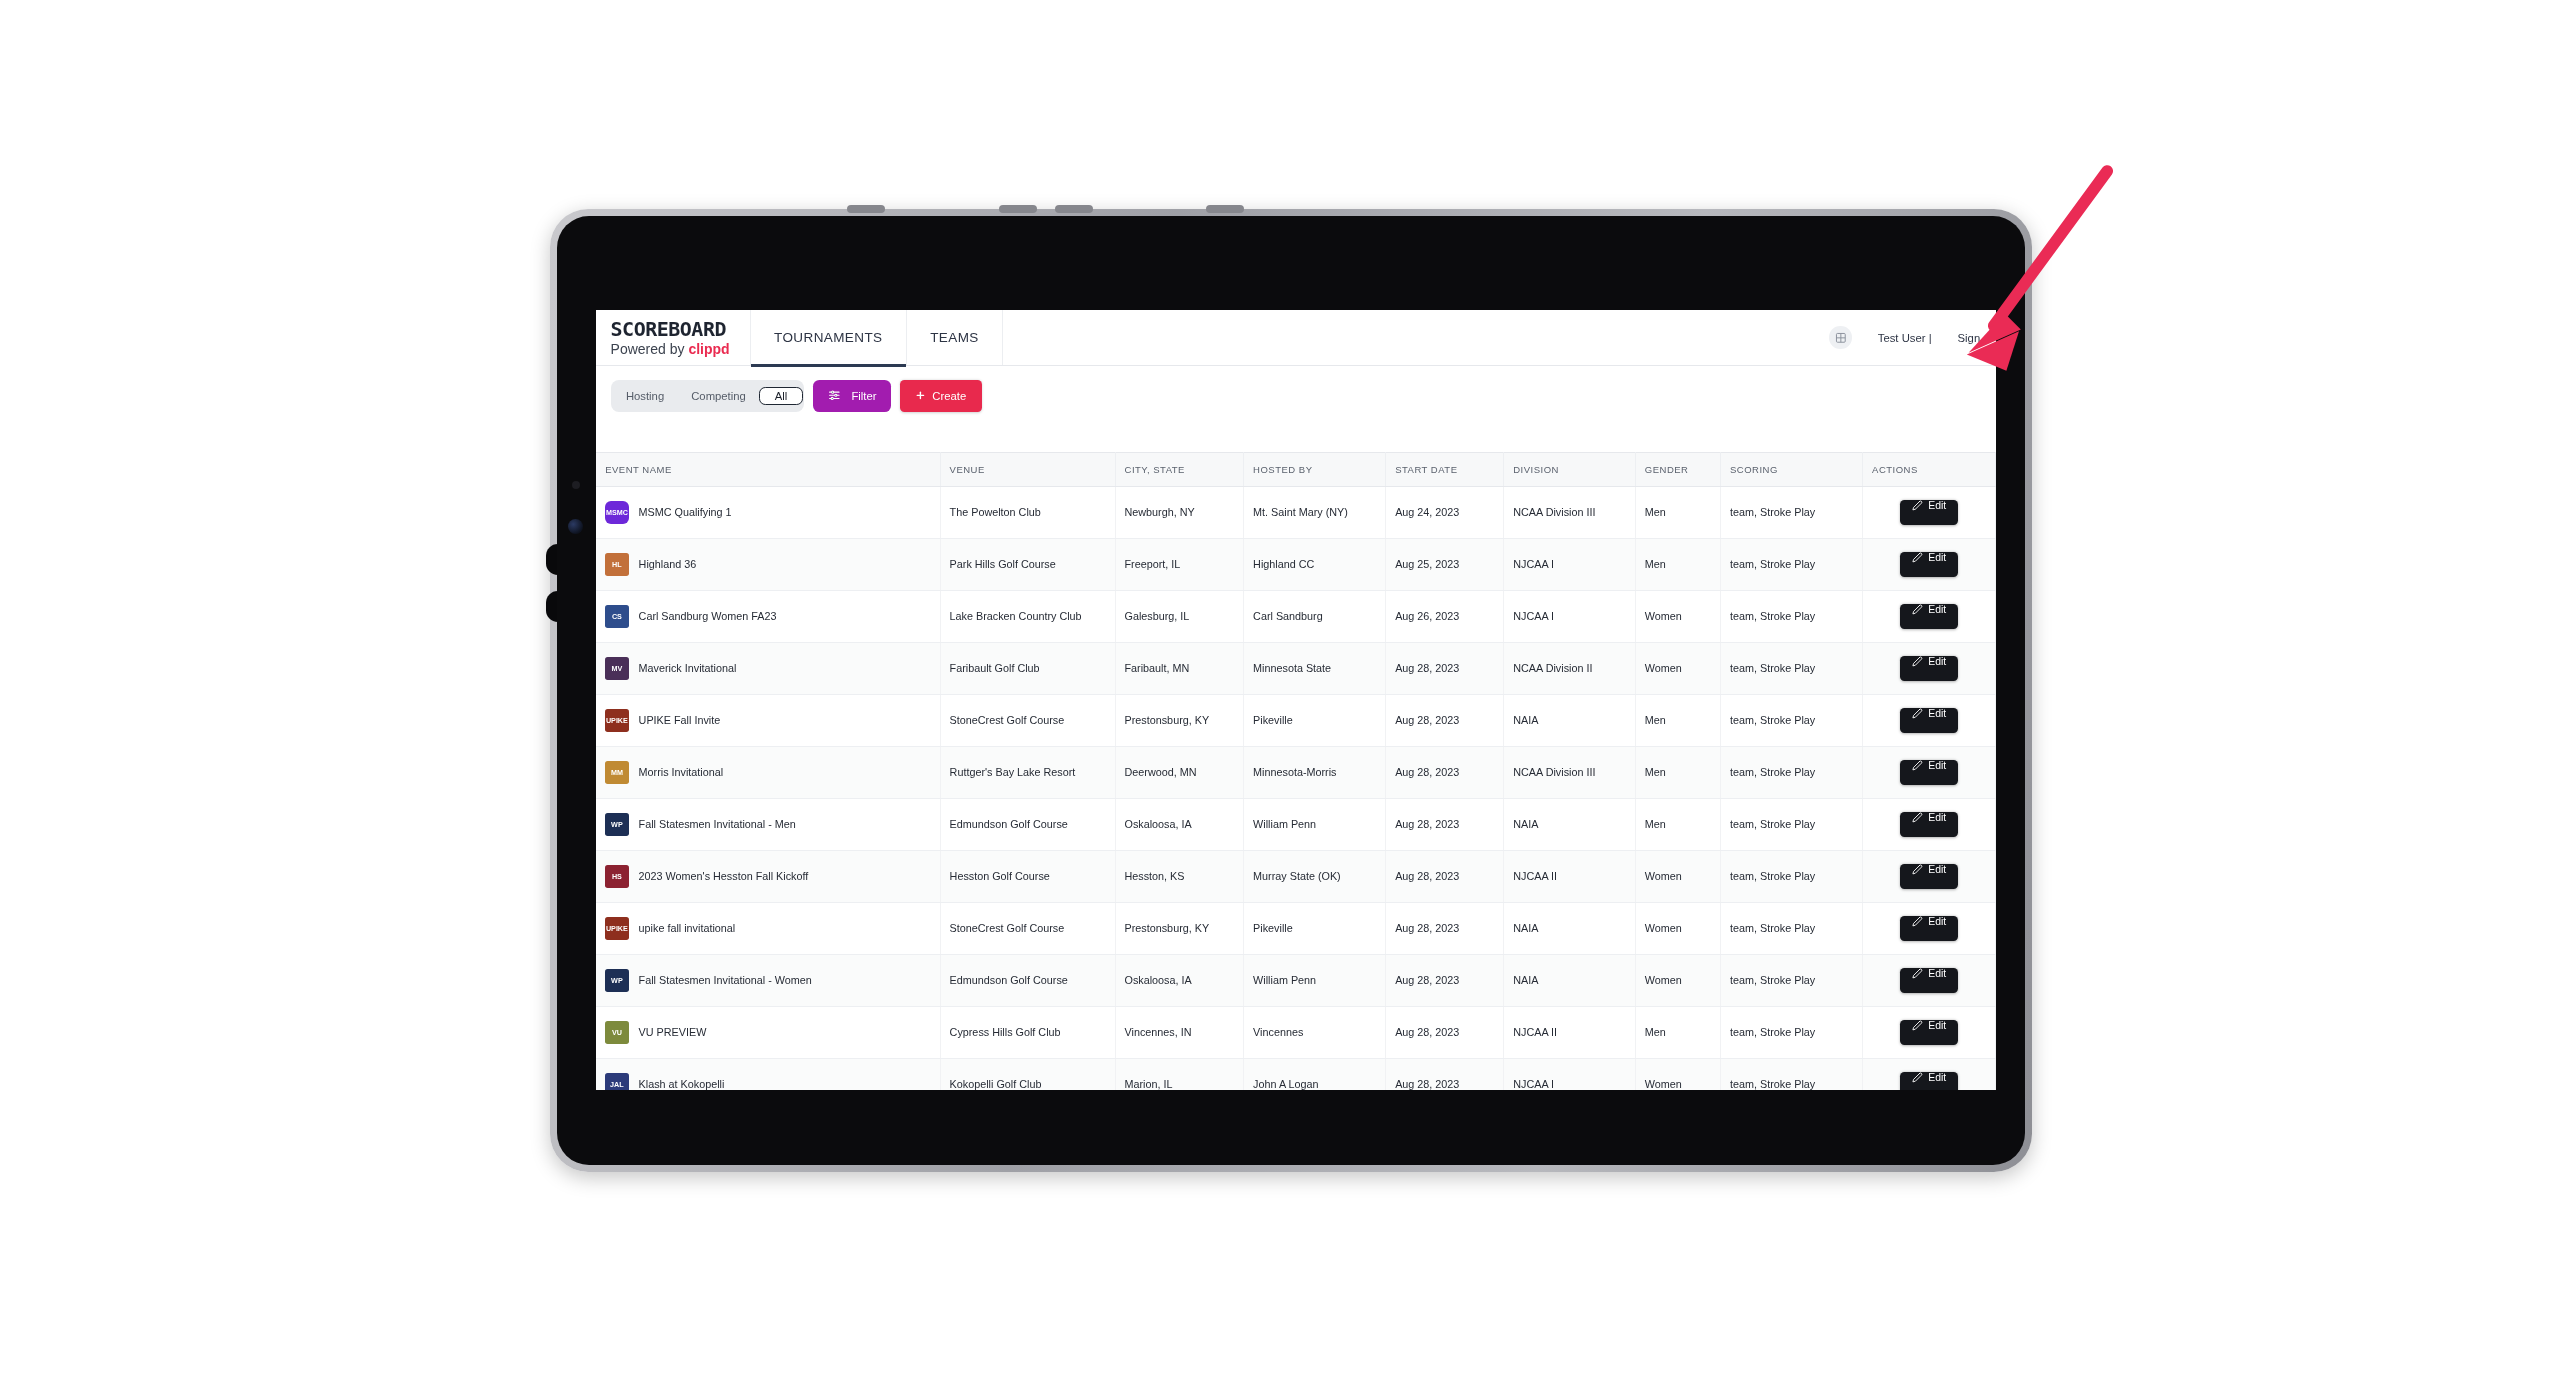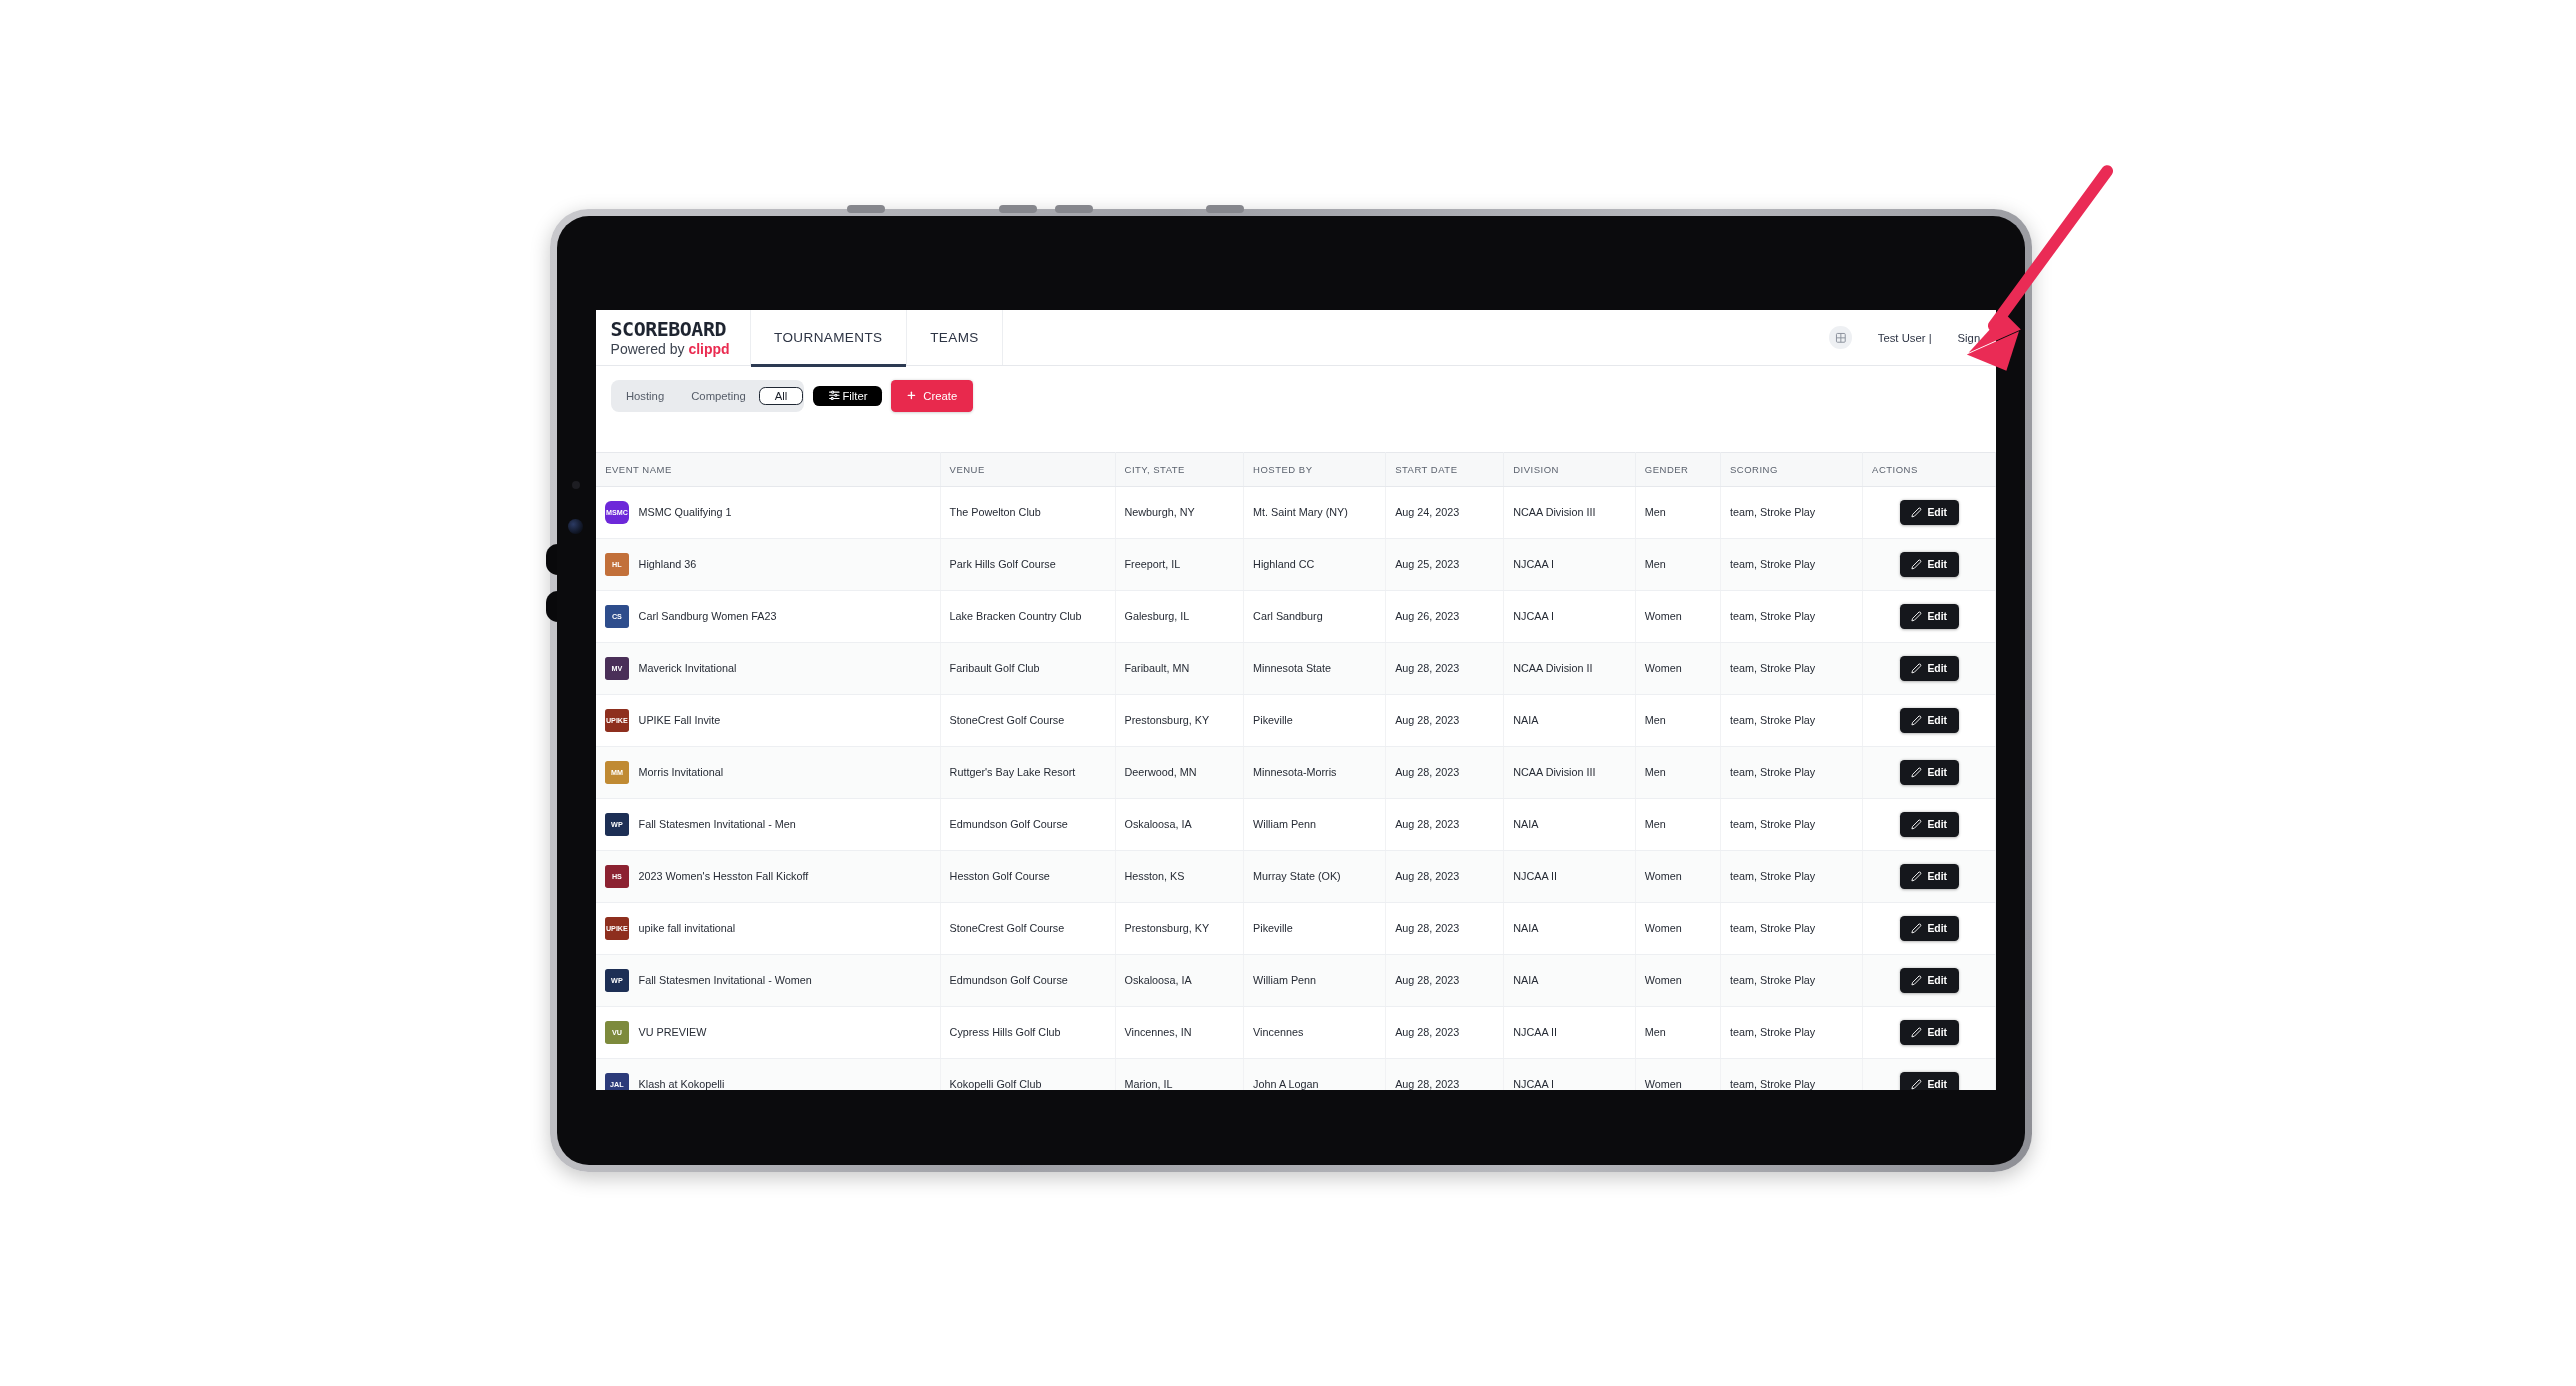--- a/index.html
+++ b/index.html
@@ -140,23 +140,23 @@
   }
   .seg.active {
     background: #ffffff;
     border: 1.4px solid #1f2733;
     color: #1a1f29;
     font-weight: normal;
     padding: 0 14.4px;
     height: 18px;
   }
   .filter-btn {
-    display: flex; align-items: center; gap: 2px;
-    background: #000000; color: #fff;
-    height: 20px; padding: 0 14.4px;
+    display: flex; align-items: center; gap: 11px;
+    background: #a21caf; color: #fff;
+    height: 32px; padding: 0 14.4px;
     border-radius: 6.3px;
     font-size: 11.3px;
     cursor: pointer;
   }
   .search-wrap { flex: 1; display: flex; justify-content: center; }
   .search-input {
     width: 682px; height: 32px;
     border: 0.9px solid #d6d9de;
     border-radius: 4.5px;
     padding: 0 10.8px;
@@ -210,28 +210,27 @@
   .logo {
     width: 23.4px; height: 23.4px; flex: 0 0 23.4px;
     border-radius: 2.7px;
     display: flex; align-items: center; justify-content: center;
     font-size: 7.2px; font-weight: bold; color: #fff;
     overflow: hidden;
     line-height: 1;
     text-align: center;
   }
   .edit-btn {
-    display: inline-flex; align-items: center; gap: 5.4px;
+    display: inline-flex; gap: 5.4px;
     background: #15171c; color: #fff;
     height: 25px; padding: 0 11.7px;
     border-radius: 4.5px;
     font-size: 10.4px;
     cursor: pointer;
     box-shadow: 0 0.9px 2.7px rgba(0,0,0,0.3);
-    font-weight: bold;
   }
   .col-actions { text-align: center; }
   .actions-cell { text-align: center; }
 
   
   .c-event   { width: 230px; }
   .c-venue   { width: 117px; }
   .c-city    { width: 86px; }
   .c-host    { width: 95px; }
   .c-start   { width: 79px; }

